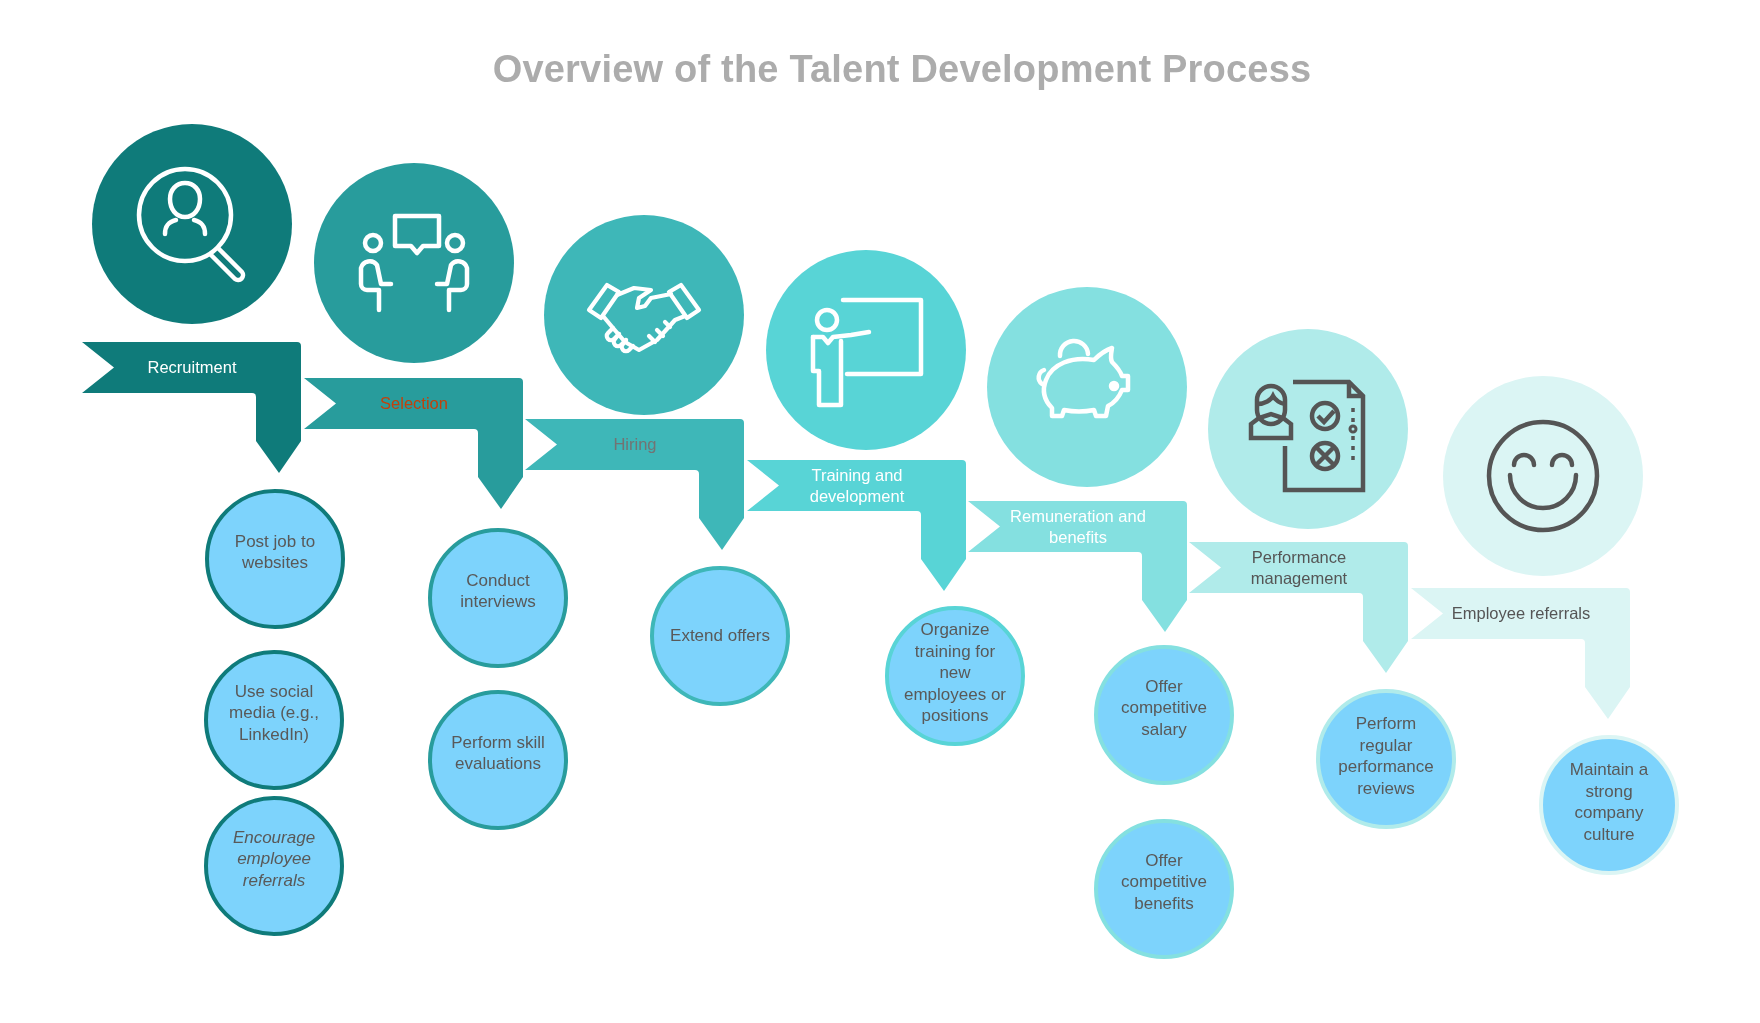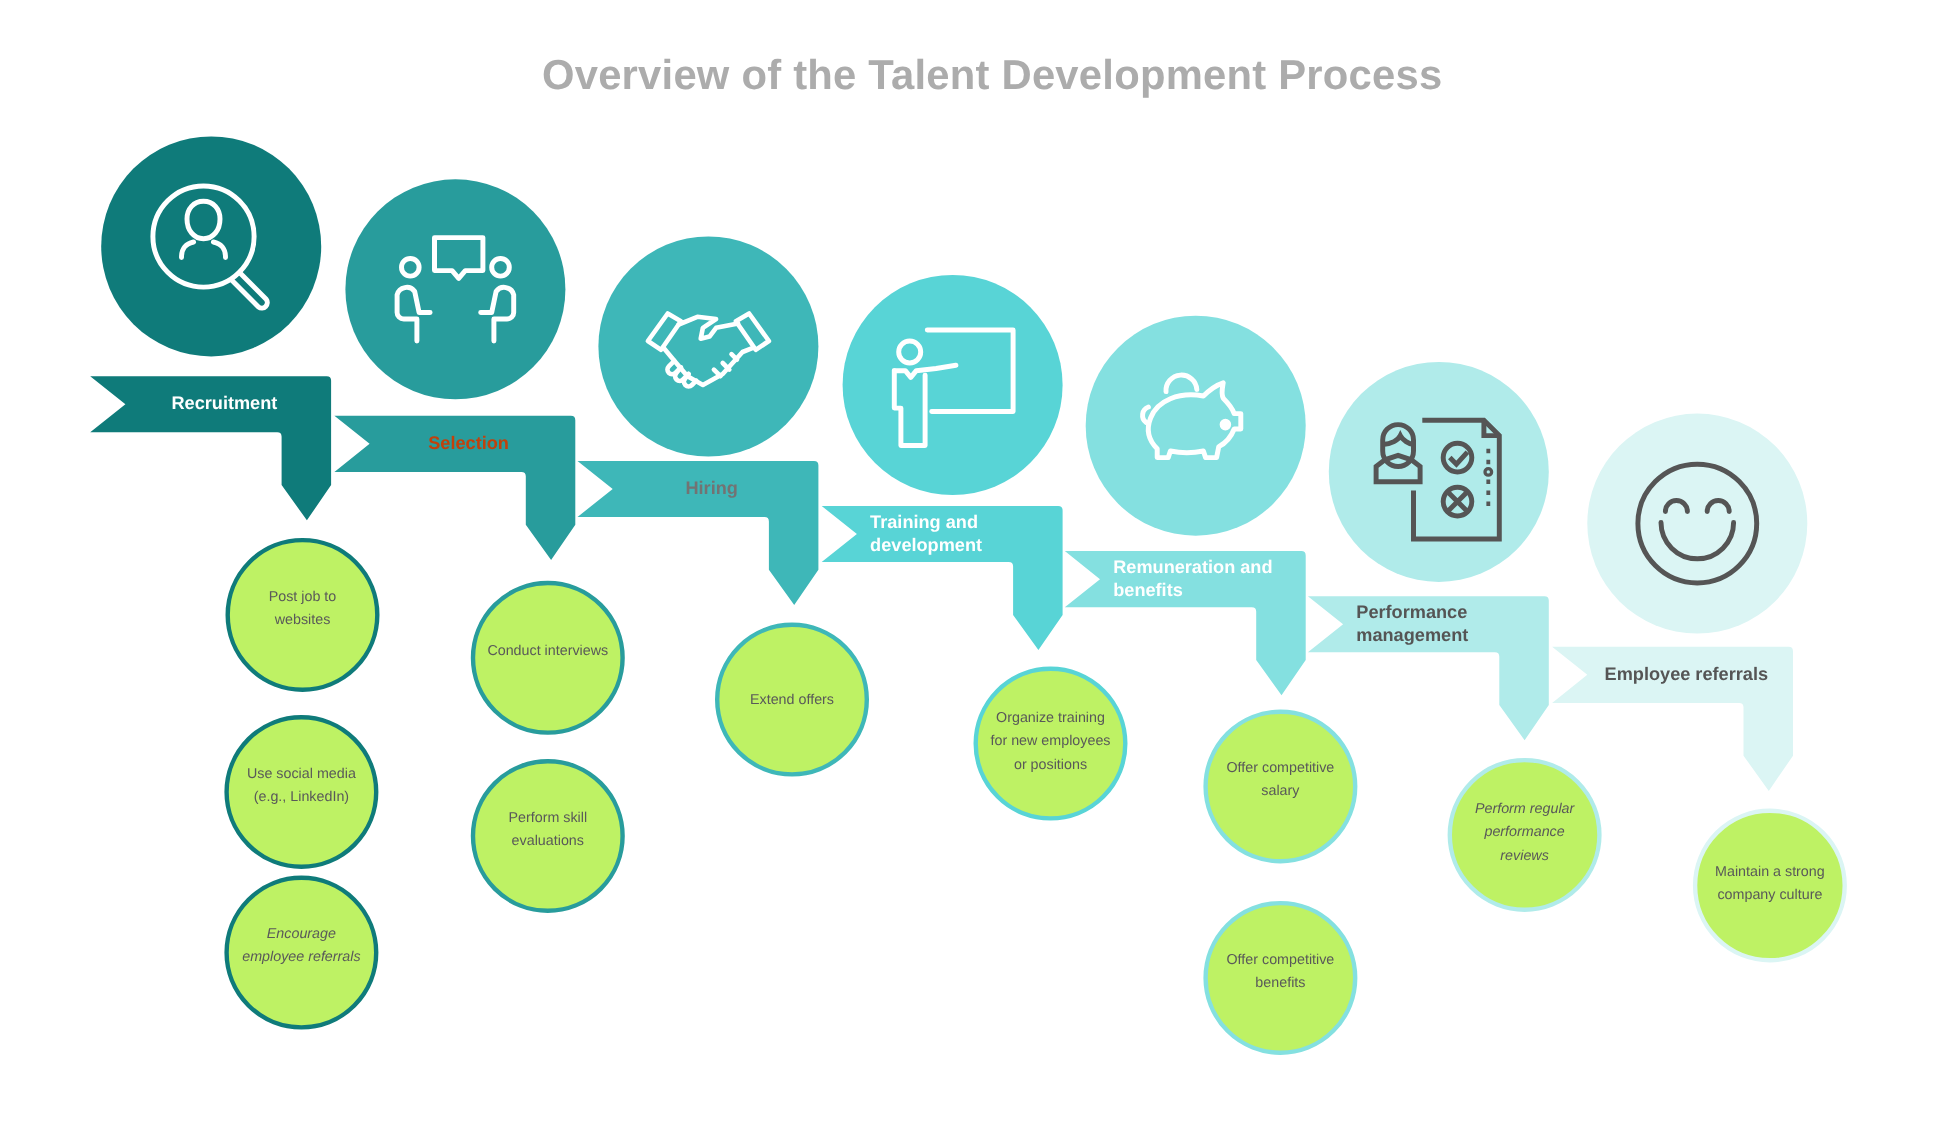--- a/index.html
+++ b/index.html
@@ -2,22 +2,22 @@
 <html><head>
 <meta charset="utf-8">
 <style>
   html, body { margin:0; padding:0; background:#ffffff; }
   body { width:1760px; height:1023px; position:relative; overflow:hidden; font-family:"Liberation Sans", sans-serif; }
   .title { position:absolute; left:0; top:48px; width:1804px; text-align:center; font-size:38px; font-weight:bold; color:#acacac; letter-spacing:0.2px; }
   .big { position:absolute; width:200px; height:200px; border-radius:50%; display:flex; align-items:center; justify-content:center; }
   .big svg { width:130px; height:130px; }
   .ribbon { position:absolute; }
   .ribbon svg { position:absolute; left:0; top:0; overflow:visible; }
-  .rlabel { position:absolute; left:44px; top:0; width:156px; height:51px; display:flex; align-items:center; justify-content:center; text-align:left; font-weight:bold; font-size:16.5px; line-height:21px; }
-  .sub { position:absolute; width:140px; height:140px; border-radius:50%; border:4.5px solid; box-sizing:border-box; background:#bef264; display:flex; align-items:center; justify-content:center; text-align:center; color:#595959; font-size:13px; line-height:21.5px; padding:0 10px; }
+  .rlabel { position:absolute; left:32px; top:0; width:156px; height:51px; display:flex; align-items:center; justify-content:center; text-align:center; font-weight:normal; font-size:16.5px; line-height:21px; }
+  .sub { position:absolute; width:140px; height:140px; border-radius:50%; border:4.5px solid; box-sizing:border-box; background:#7dd3fc; display:flex; align-items:center; justify-content:center; text-align:center; color:#595959; font-size:17px; line-height:21.5px; padding:0 10px; }
   .sub span { display:block; margin-top:-14px; }
 </style>
 </head>
 <body>
 
 <div class="title">Overview of the Talent Development Process</div>
 
 <div class="big" style="left:92px;top:124px;background:#0f7b7a;">
   <svg viewBox="0 0 130 130" fill="none" stroke="#fff" stroke-width="4.5" stroke-linecap="round" stroke-linejoin="round">
     <circle cx="58" cy="56" r="46"></circle>
@@ -169,18 +169,18 @@
   </div>
 
 <div class="sub" style="left:1094px;top:645px;border-color:#84e0e0;">
     <span>Offer competitive salary</span>
   </div>
 <div class="sub" style="left:1094px;top:819px;border-color:#84e0e0;">
     <span>Offer competitive benefits</span>
   </div>
 
 <div class="sub" style="left:1316px;top:689px;border-color:#b0ebea;">
-    <span style="margin-top:-6px;font-style:italic;">Perform regular performance reviews</span>
+    <span style="margin-top:-6px;">Perform regular performance reviews</span>
   </div>
 
 <div class="sub" style="left:1539px;top:735px;border-color:#dbf5f4;text-align:center;">
     <span style="margin-top:-6px;">Maintain a strong company culture</span>
   </div>
 
 </body></html>

